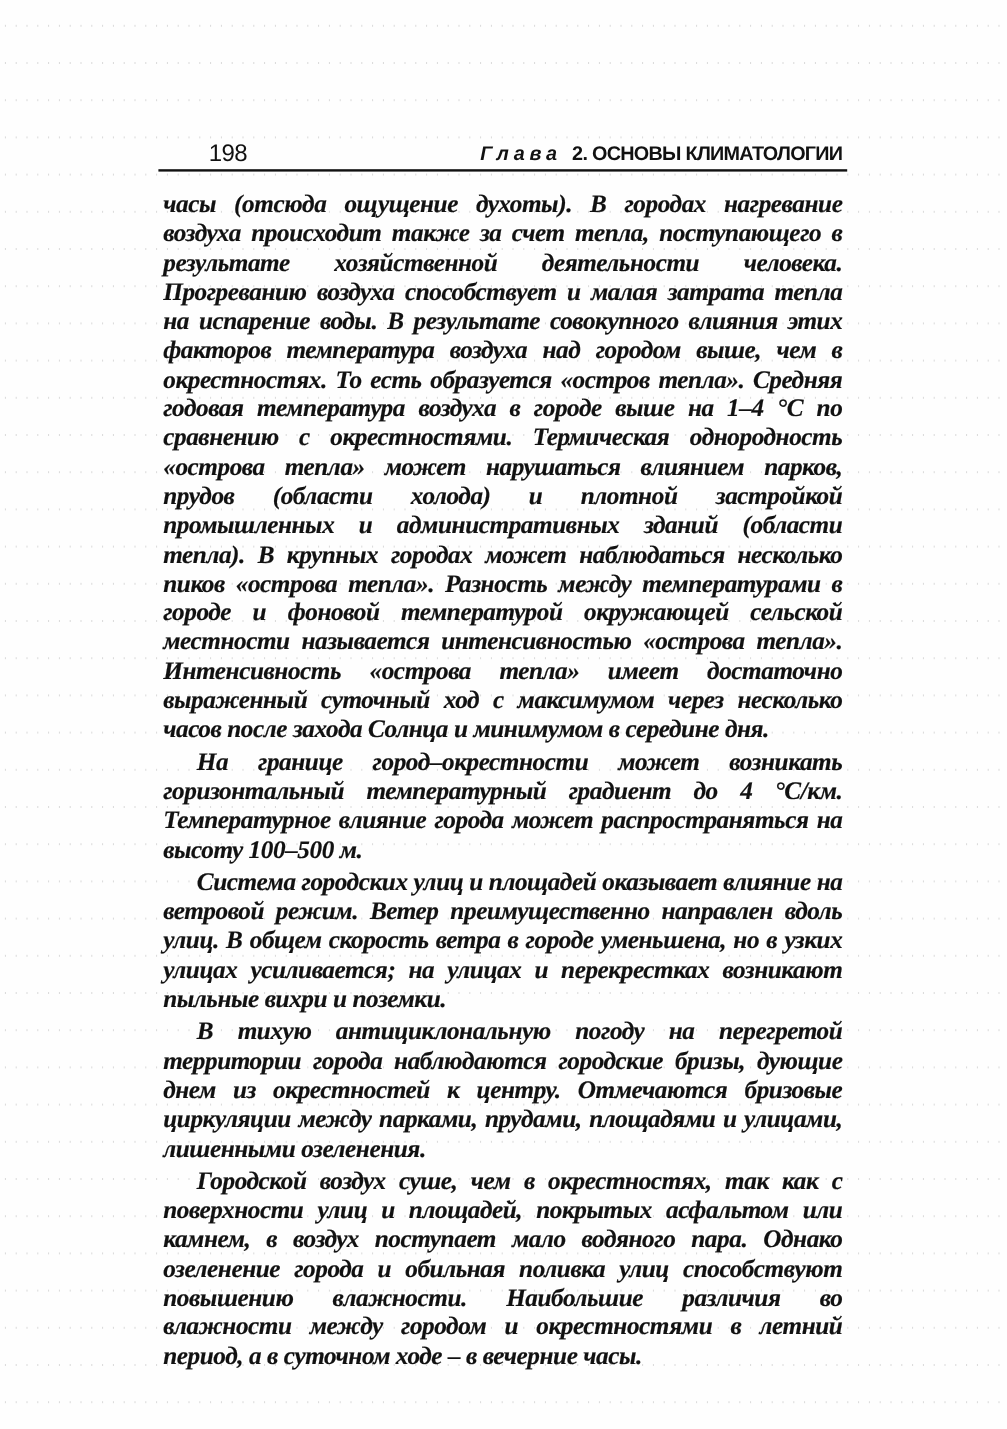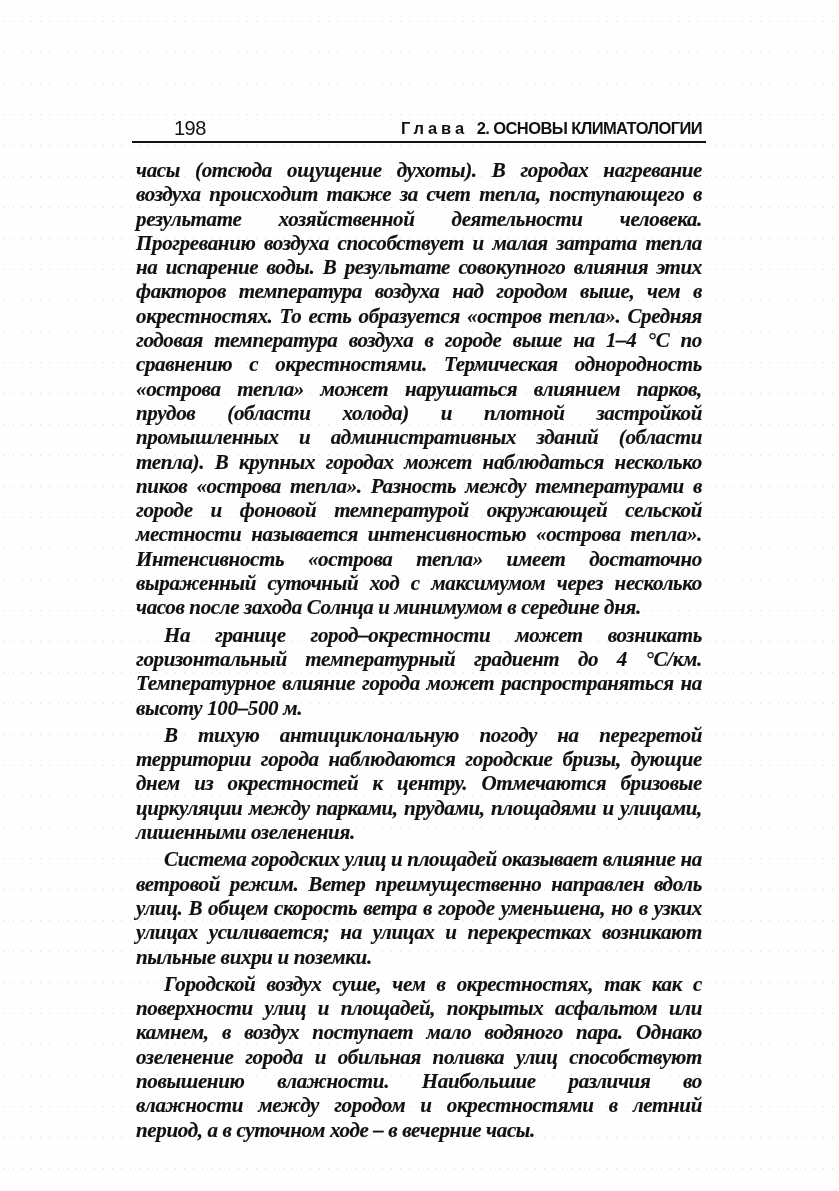--- a/index.html
+++ b/index.html
@@ -14,21 +14,21 @@
     position:absolute; left:132px; top:117px; width:574px; height:24px;
     border-bottom:2px solid #111;
     font-family:"Liberation Sans", sans-serif; color:#111;
   }
   .page-number {
     position:absolute; left:1px; top:0px; font-size:20px; font-weight:normal; letter-spacing:-0.5px;margin-left:41px;
   }
   .running-head {
     position:absolute; right:4px; top:2px; font-size:16.5px; font-weight:bold; white-space:nowrap;
   }
-  .running-head .chapter-word { letter-spacing:4px; margin-right:4px;margin-top:28px; }
+  .running-head .chapter-word { font-style:italic; letter-spacing:4px; margin-right:4px;margin-top:28px; }
   .running-head .chapter-title { letter-spacing:-0.6px;text-align:right; }
   .body-text {
     position:absolute; left:136px; top:158px; width:566px;
     font-family:"Liberation Serif", serif; font-size:21px; line-height:24.3px; color:#111;
     text-align:justify; font-weight:bold;
     -webkit-text-stroke:0.15px #111;
     letter-spacing:-0.35px;
     font-style:italic;
   }
   .para { margin:0 0 3px 0; text-indent:0; }
@@ -43,17 +43,17 @@
     <span class="page-number">198</span>
     <span class="running-head">
       <span class="chapter-word">Глава</span>
       <span class="chapter-title">2. ОСНОВЫ КЛИМАТОЛОГИИ</span>
     </span>
   </div>
 
   <div class="body-text">
     <p class="para cont">часы (отсюда ощущение духоты). В городах нагревание воздуха происходит также за счет тепла, поступающего в результате хозяйственной деятельности человека. Прогреванию воздуха способствует и малая затрата тепла на испарение воды. В результате совокупного влияния этих факторов температура воздуха над городом выше, чем в окрестностях. То есть образуется «остров тепла». Средняя годовая температура воздуха в городе выше на 1–4 °С по сравнению с окрестностями. Термическая однородность «острова тепла» может нарушаться влиянием парков, прудов (области холода) и плотной застройкой промышленных и административных зданий (области тепла). В крупных городах может наблюдаться несколько пиков «острова тепла». Разность между температурами в городе и фоновой температурой окружающей сельской местности называется интенсивностью «острова тепла». Интенсивность «острова тепла» имеет достаточно выраженный суточный ход с максимумом через несколько часов после захода Солнца и минимумом в середине дня.</p>
     <p class="para indent">На границе город–окрестности может возникать горизонтальный температурный градиент до 4 °С/км. Температурное влияние города может распространяться на высоту 100–500 м.</p>
+    <p class="para indent">Система городских улиц и площадей оказывает влияние на ветровой режим. Ветер преимущественно направлен вдоль улиц. В общем скорость ветра в городе уменьшена, но в узких улицах усиливается; на улицах и перекрестках возникают пыльные вихри и поземки.</p>
     <p class="para indent">В тихую антициклональную погоду на перегретой территории города наблюдаются городские бризы, дующие днем из окрестностей к центру. Отмечаются бризовые циркуляции между парками, прудами, площадями и улицами, лишенными озеленения.</p>
-    <p class="para indent">Система городских улиц и площадей оказывает влияние на ветровой режим. Ветер преимущественно направлен вдоль улиц. В общем скорость ветра в городе уменьшена, но в узких улицах усиливается; на улицах и перекрестках возникают пыльные вихри и поземки.</p>
     <p class="para indent">Городской воздух суше, чем в окрестностях, так как с поверхности улиц и площадей, покрытых асфальтом или камнем, в воздух поступает мало водяного пара. Однако озеленение города и обильная поливка улиц способствуют повышению влажности. Наибольшие различия во влажности между городом и окрестностями в летний период, а в суточном ходе – в вечерние часы.</p>
   </div>
 </div>
 
 </body></html>

